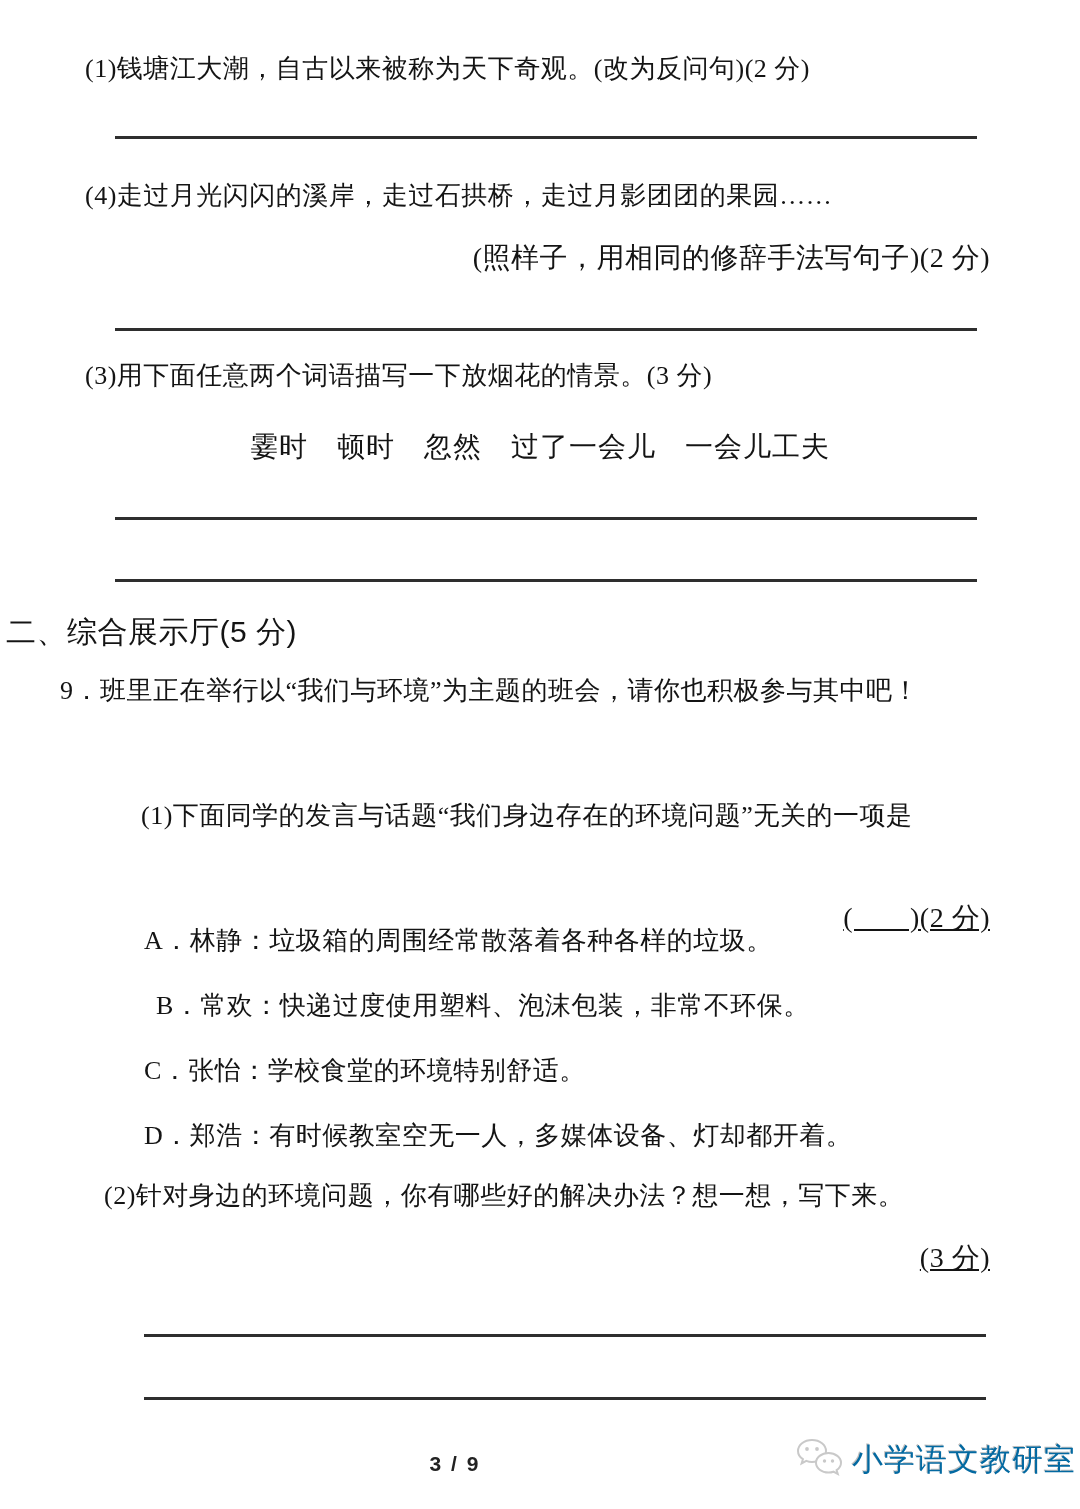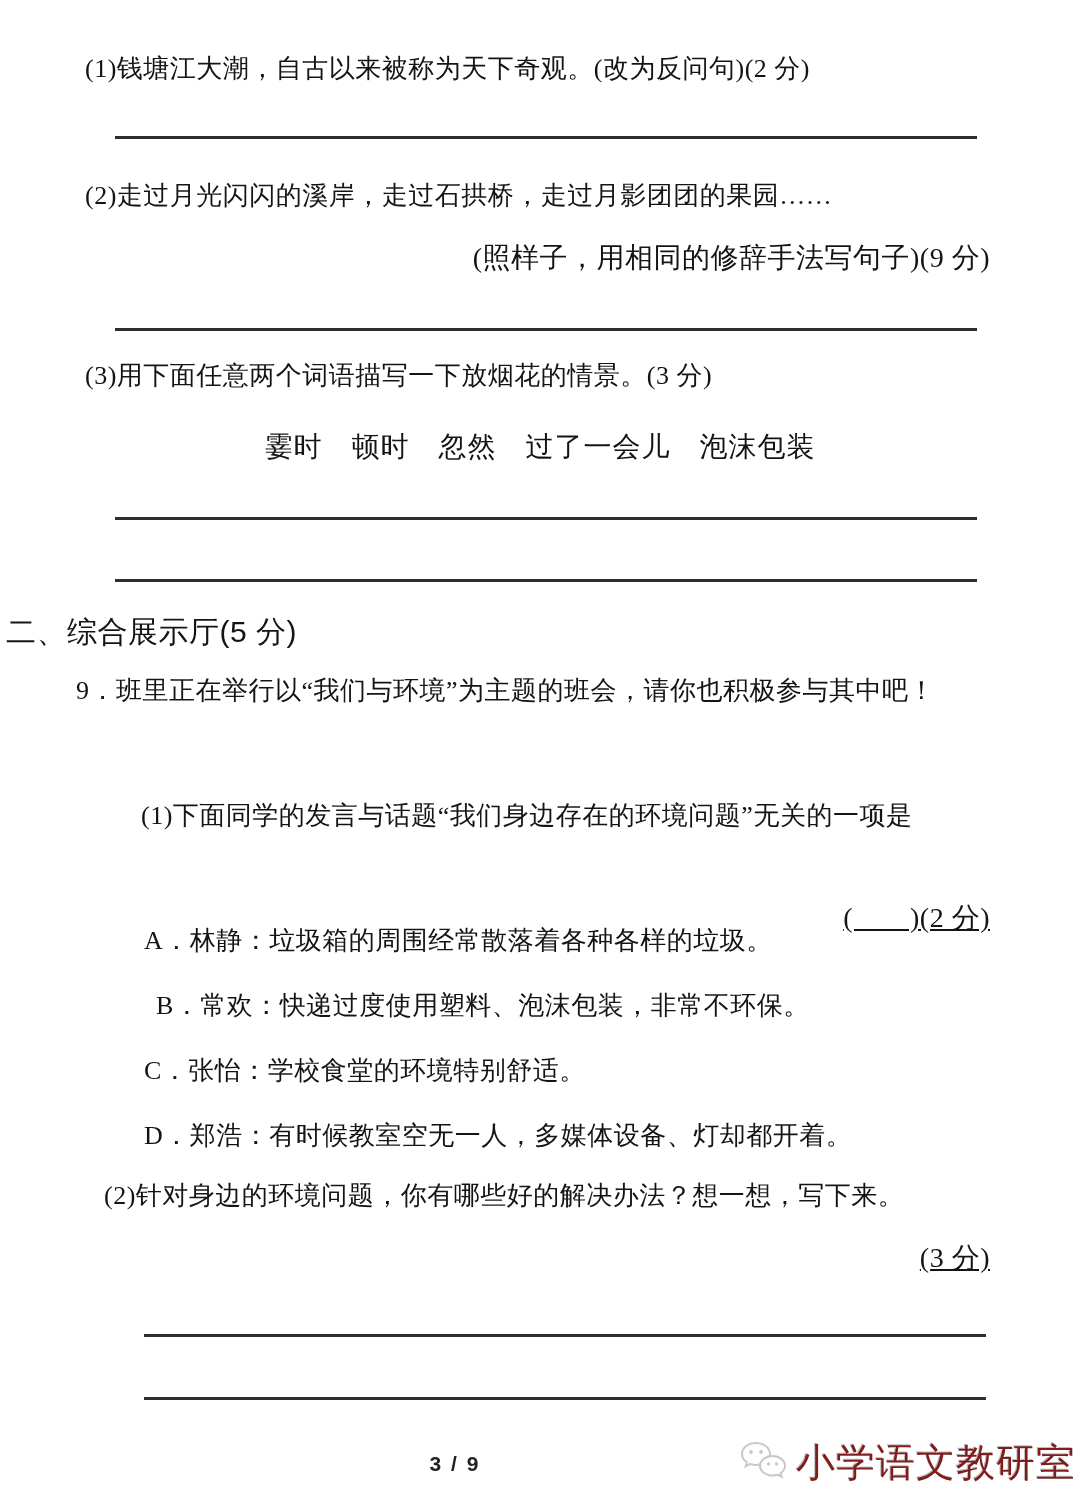--- a/index.html
+++ b/index.html
@@ -75,47 +75,47 @@
   .watermark {
     position: absolute;
     right: 4px;
     top: 1436px;
     display: flex;
     align-items: center;
     gap: 6px;
   }
   .watermark-text {
     font-family: "Liberation Sans", "DejaVu Sans", sans-serif;
-    font-size: 39px;
+    font-size: 31px;
     letter-spacing: 1px;
-    color: #7f1d1d;
+    color: #0369a1;
     text-shadow: 1px 1px 0 #ffffff, -1px -1px 0 #bfbfbf;
     white-space: nowrap;
   }
 </style>
 </head>
 <body>
 
 <div class="page">
 
   <div class="txt" style="left:85px; top:53px;">(1)钱塘江大潮，自古以来被称为天下奇观。(改为反问句)(2 分)</div>
   <div class="answer-line al-a" style="top:136px;"></div>
 
-  <div class="txt" style="left:85px; top:180px;">(2)走过月光闪闪的溪岸，走过石拱桥，走过月影团团的果园……</div>
-  <div class="right-note" style="top:240px;">(照样子，用相同的修辞手法写句子)(9 分)</div>
+  <div class="txt" style="left:85px; top:180px;">(4)走过月光闪闪的溪岸，走过石拱桥，走过月影团团的果园……</div>
+  <div class="right-note" style="top:240px;">(照样子，用相同的修辞手法写句子)(2 分)</div>
   <div class="answer-line al-a" style="top:328px;"></div>
 
   <div class="txt" style="left:85px; top:360px;">(3)用下面任意两个词语描写一下放烟花的情景。(3 分)</div>
-  <div class="word-bank">霎时　顿时　忽然　过了一会儿　泡沫包装</div>
+  <div class="word-bank">霎时　顿时　忽然　过了一会儿　一会儿工夫</div>
   <div class="answer-line al-a" style="top:517px;"></div>
   <div class="answer-line al-a" style="top:579px;"></div>
 
   <div class="section-heading">二、综合展示厅(5 分)</div>
 
-  <div class="txt" style="left:76px; top:675px;font-family:Liberation Serif, serif;">9．班里正在举行以“我们与环境”为主题的班会，请你也积极参与其中吧！</div>
+  <div class="txt" style="left:60px; top:675px;font-family:Liberation Serif, serif;">9．班里正在举行以“我们与环境”为主题的班会，请你也积极参与其中吧！</div>
 
   <div class="txt" style="left:105px; top:800px;margin-left:36px;">(1)下面同学的发言与话题“我们身边存在的环境问题”无关的一项是</div>
   <div class="right-note" style="top:900px;text-decoration:underline;">(　　)(2 分)</div>
 
   <div class="txt" style="left:144px; top:925px;">A．林静：垃圾箱的周围经常散落着各种各样的垃圾。</div>
   <div class="txt" style="left:156px; top:990px;">B．常欢：快递过度使用塑料、泡沫包装，非常不环保。</div>
   <div class="txt" style="left:144px; top:1055px;">C．张怡：学校食堂的环境特别舒适。</div>
   <div class="txt" style="left:144px; top:1120px;">D．郑浩：有时候教室空无一人，多媒体设备、灯却都开着。</div>
 
   <div class="txt" style="left:104px; top:1180px;">(2)针对身边的环境问题，你有哪些好的解决办法？想一想，写下来。</div>

